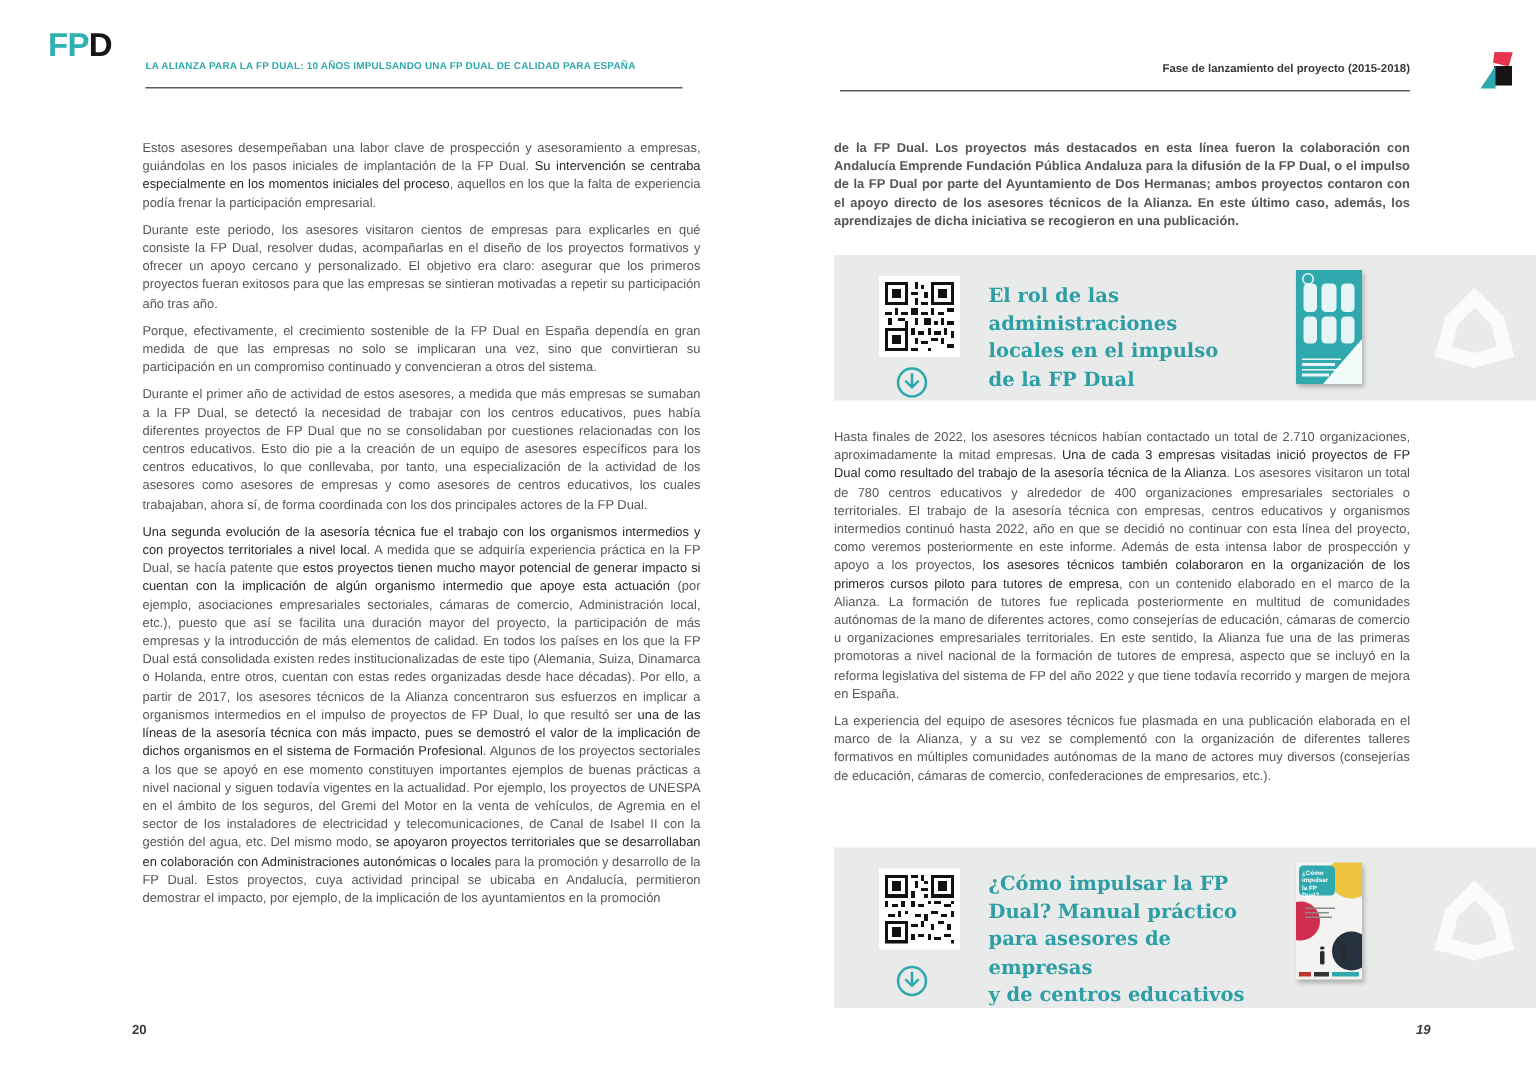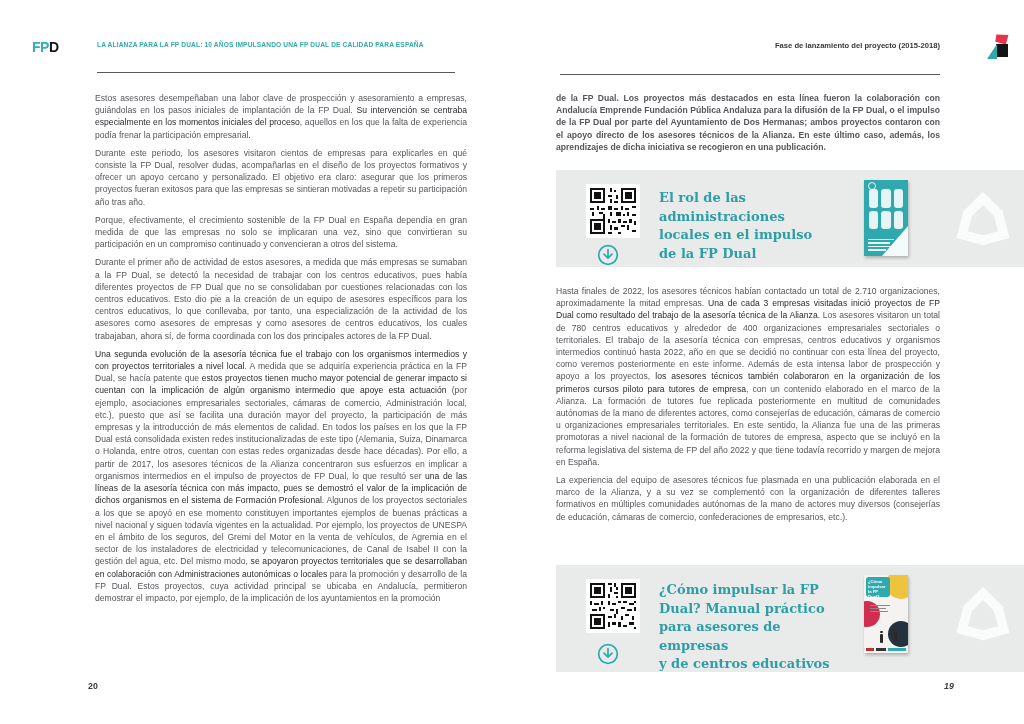--- a/index.html
+++ b/index.html
@@ -1,23 +1,23 @@
 <!DOCTYPE html>
 <html lang="es"><head>
 <meta charset="utf-8">
 <style>
   html,body{margin:0;padding:0;background:#ffffff;}
   #spread{position:relative;width:1024px;height:724px;background:#fff;overflow:hidden;
           font-family:"Liberation Sans",sans-serif;}
 
   
-  .brand{position:absolute;left:32px;top:39px;font-size:14px;font-weight:800;letter-spacing:-0.5px;}
+  .brand{position:absolute;left:32px;top:17px;font-size:22px;font-weight:800;letter-spacing:-0.5px;}
   .brand .fp{color:#31b0b2;}
   .brand .d{color:#161616;}
-  .runhead{position:absolute;top:41px;padding-bottom:24px;border-bottom:1px solid #5a5a5a;}
+  .runhead{position:absolute;top:41px;padding-bottom:10px;border-bottom:1px solid #5a5a5a;}
   .runhead.left{left:97px;width:358px;font-size:6.6px;font-weight:700;color:#31a9ac;letter-spacing:.15px;}
   .runhead.right{left:560px;width:380px;text-align:right;font-size:7.6px;font-weight:700;color:#37383a;}
   .corner-logo{position:absolute;left:984px;top:32px;width:28px;height:30px;}
 
   
   .col{position:absolute;color:#55565a;font-size:8.6px;line-height:12.2px;text-align:justify;
        hyphens:auto;-webkit-hyphens:auto;}
   .col .para{margin:0 0 6px 0;}
   .col b{color:#2b2b2e;font-weight:400;}
   #left-col{left:95px;top:92px;width:372px;}

